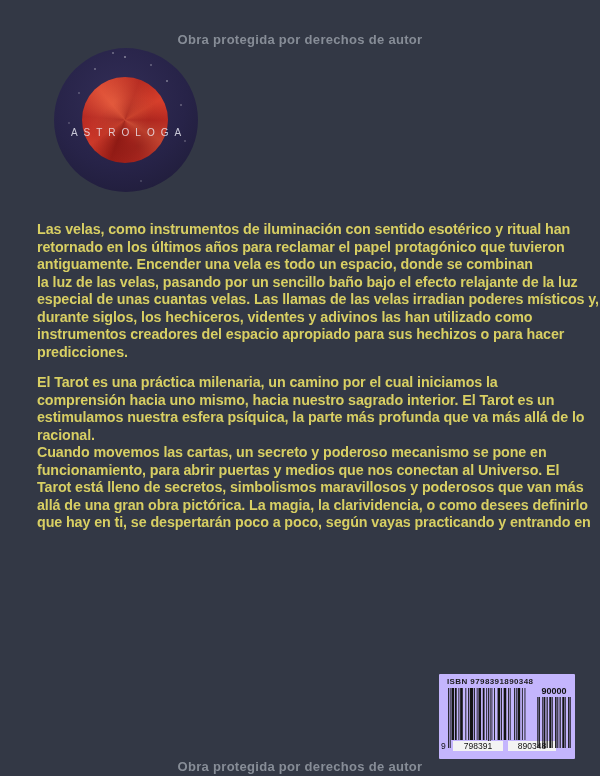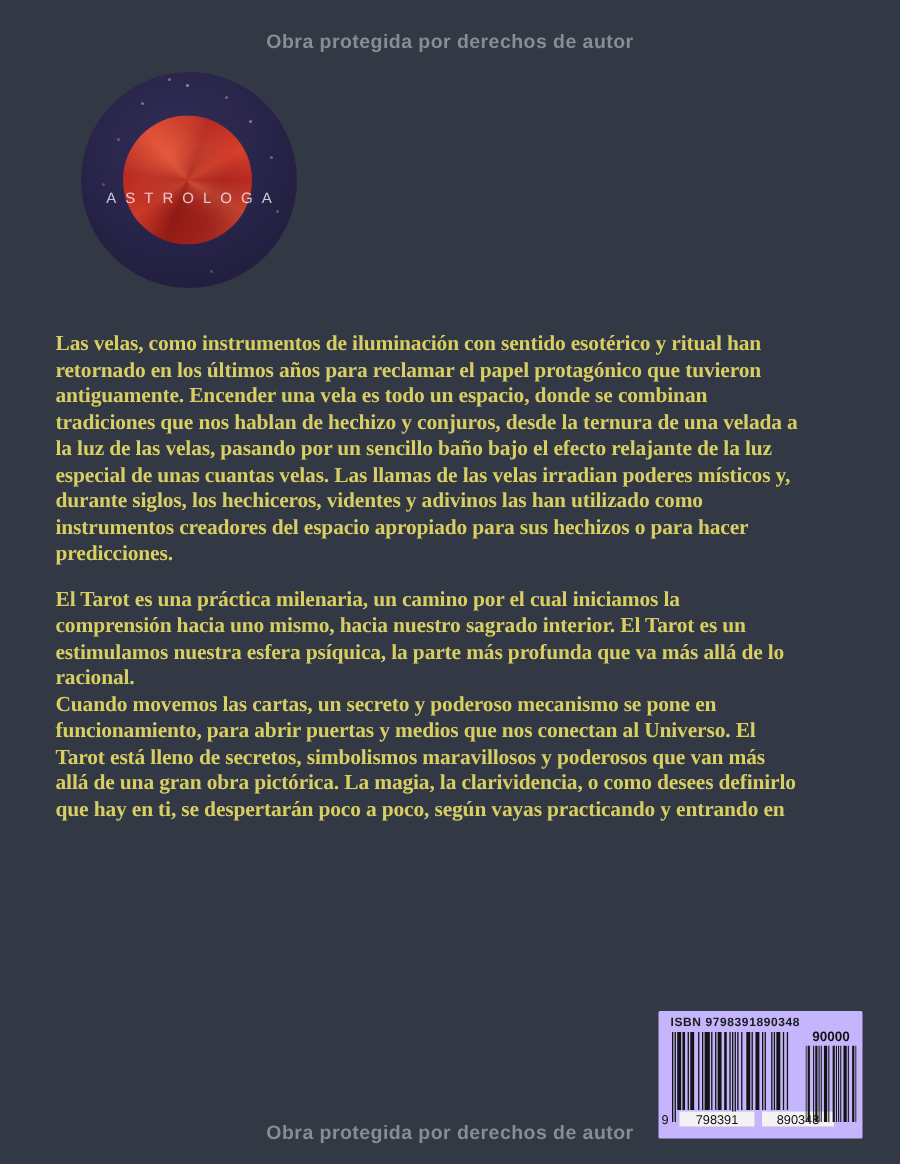--- a/index.html
+++ b/index.html
@@ -3,21 +3,21 @@
 <meta charset="utf-8">
 <style>
   html,body{margin:0;padding:0;}
   body{
     width:600px;height:776px;position:relative;overflow:hidden;
     background:var(--bg,#333845);
     font-family:"Liberation Sans",sans-serif;
   }
   .watermark{
     position:absolute;left:0;width:600px;text-align:center;
-    color:var(--wm,#878d97);font-size:13px;font-weight:bold;letter-spacing:.3px;
+    color:var(--wm,#878d97);font-size:13px;font-weight:bold;letter-spacing:.3px;margin-top:12px;
   }
   .watermark.top{top:20px;}
   .watermark.bottom{top:747px;}
 
   
   .logo{
     position:absolute;left:54px;top:48px;width:144px;height:144px;border-radius:50%;
     background:radial-gradient(circle at 45% 35%, #322d56 0%, #272348 55%, #1d1a34 100%);
     overflow:hidden;
   }
@@ -44,21 +44,21 @@
   }
   .logo-subtitle{
     position:absolute;left:0;top:80px;width:144px;text-align:center;
     color:rgba(240,240,250,.8);font-size:10px;line-height:1;
     letter-spacing:6px;text-indent:6px;font-weight:normal;
   }
 
   
   .back-text{
     position:absolute;left:37px;top:221px;width:532px;
-    font-family:Liberation Serif, serif;font-weight:bold;
+    font-family:Liberation Sans, sans-serif;font-weight:bold;
     font-size:14.3px;line-height:17.5px;letter-spacing:-0.1px;
     color:var(--txt,#d8cf63);
   }
   .para{margin:0 0 13px 0;}
   .para:last-child,.para.joined{margin-bottom:0;}
   .tline{white-space:nowrap;}
 
   
   .barcode-box{
     position:absolute;left:439px;top:674px;width:136px;height:85px;
@@ -93,21 +93,20 @@
   <div class="stars"></div>
   <div class="gem"></div>
   <div class="logo-subtitle">ASTROLOGA</div>
 </div>
 
 <div class="back-text">
   <div class="para">
       <div class="tline">Las velas, como instrumentos de iluminación con sentido esotérico y ritual han</div>
       <div class="tline">retornado en los últimos años para reclamar el papel protagónico que tuvieron</div>
       <div class="tline">antiguamente. Encender una vela es todo un espacio, donde se combinan</div>
-      <div class="tline">tradiciones que nos hablan de hechizo y conjuros, desde la ternura de una velada a</div>
       <div class="tline">la luz de las velas, pasando por un sencillo baño bajo el efecto relajante de la luz</div>
       <div class="tline">especial de unas cuantas velas. Las llamas de las velas irradian poderes místicos y,</div>
       <div class="tline">durante siglos, los hechiceros, videntes y adivinos las han utilizado como</div>
       <div class="tline">instrumentos creadores del espacio apropiado para sus hechizos o para hacer</div>
       <div class="tline">predicciones.</div>
     </div>
   <div class="para joined">
       <div class="tline">El Tarot es una práctica milenaria, un camino por el cual iniciamos la</div>
       <div class="tline">comprensión hacia uno mismo, hacia nuestro sagrado interior. El Tarot es un</div>
       <div class="tline">estimulamos nuestra esfera psíquica, la parte más profunda que va más allá de lo</div>

